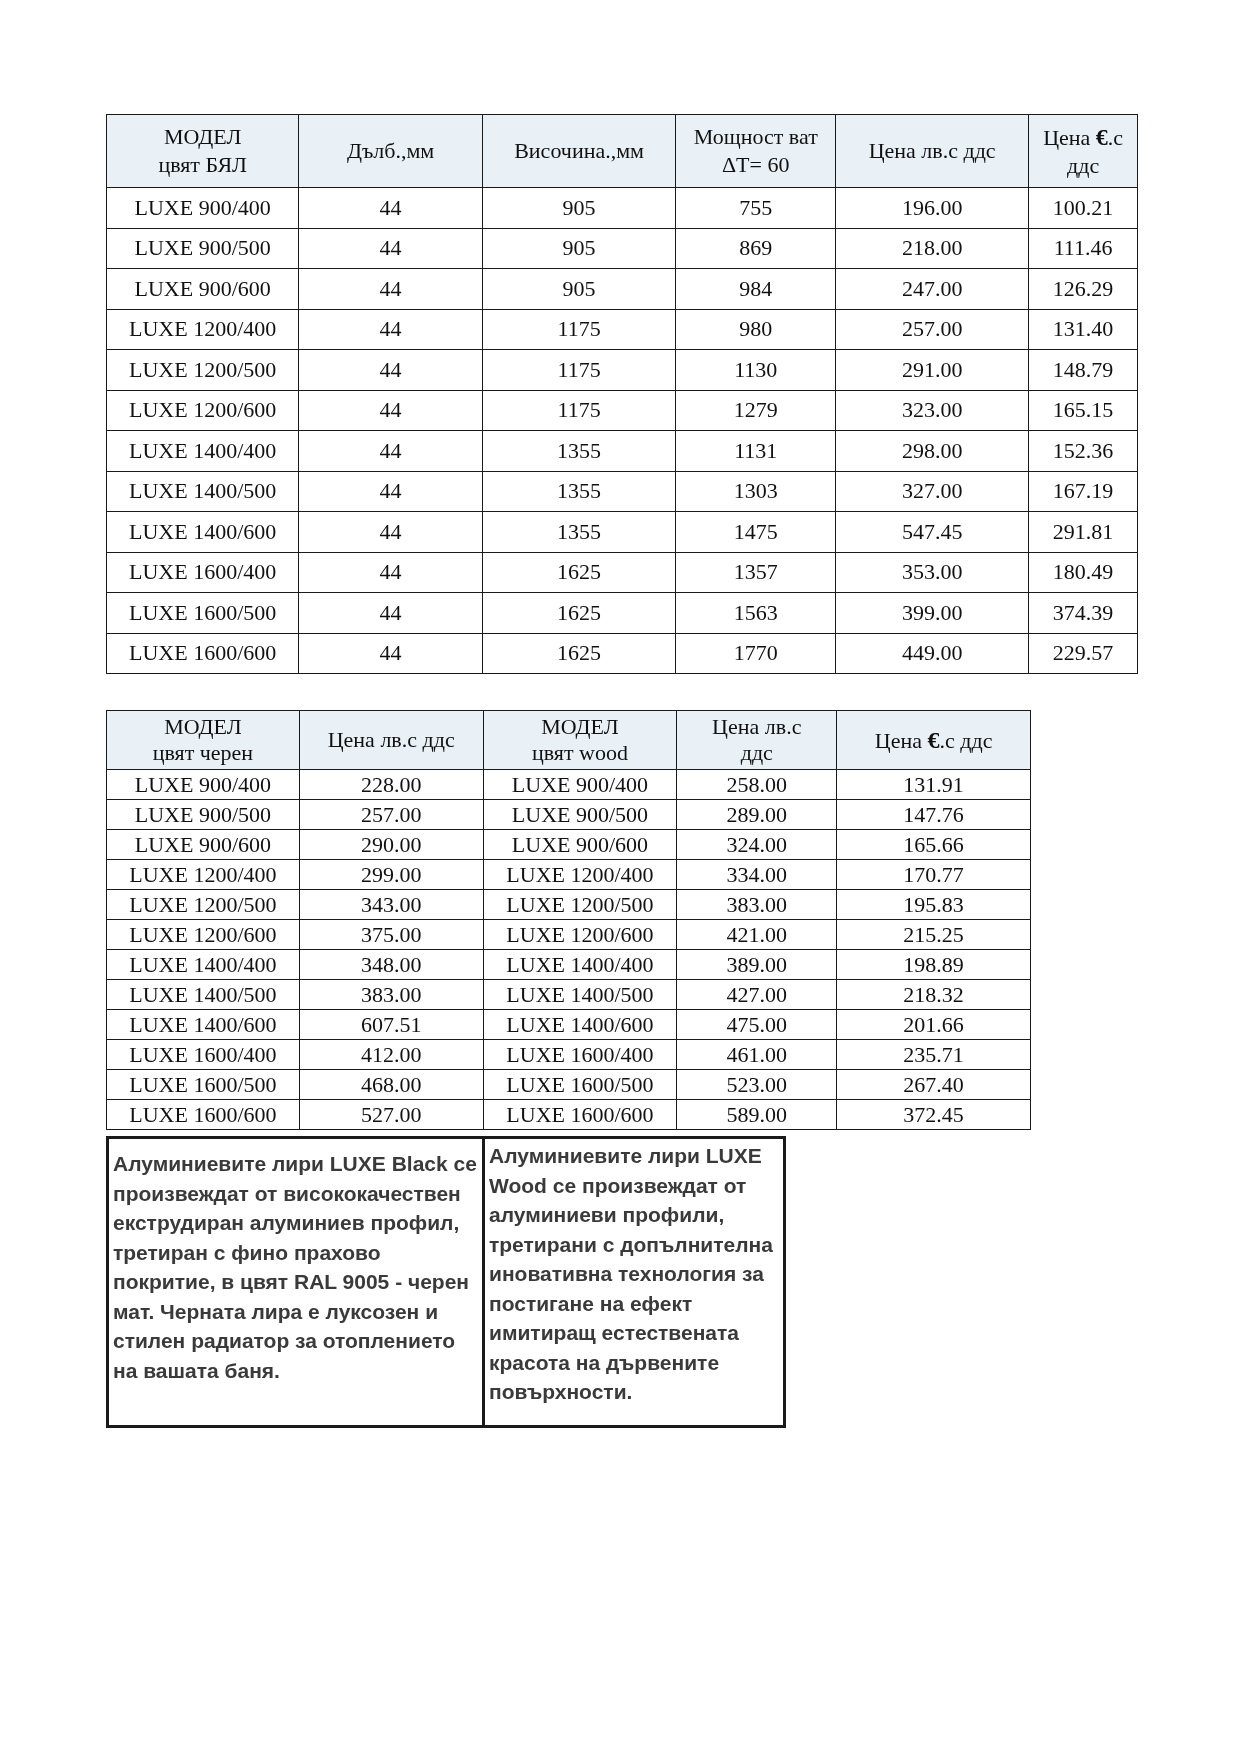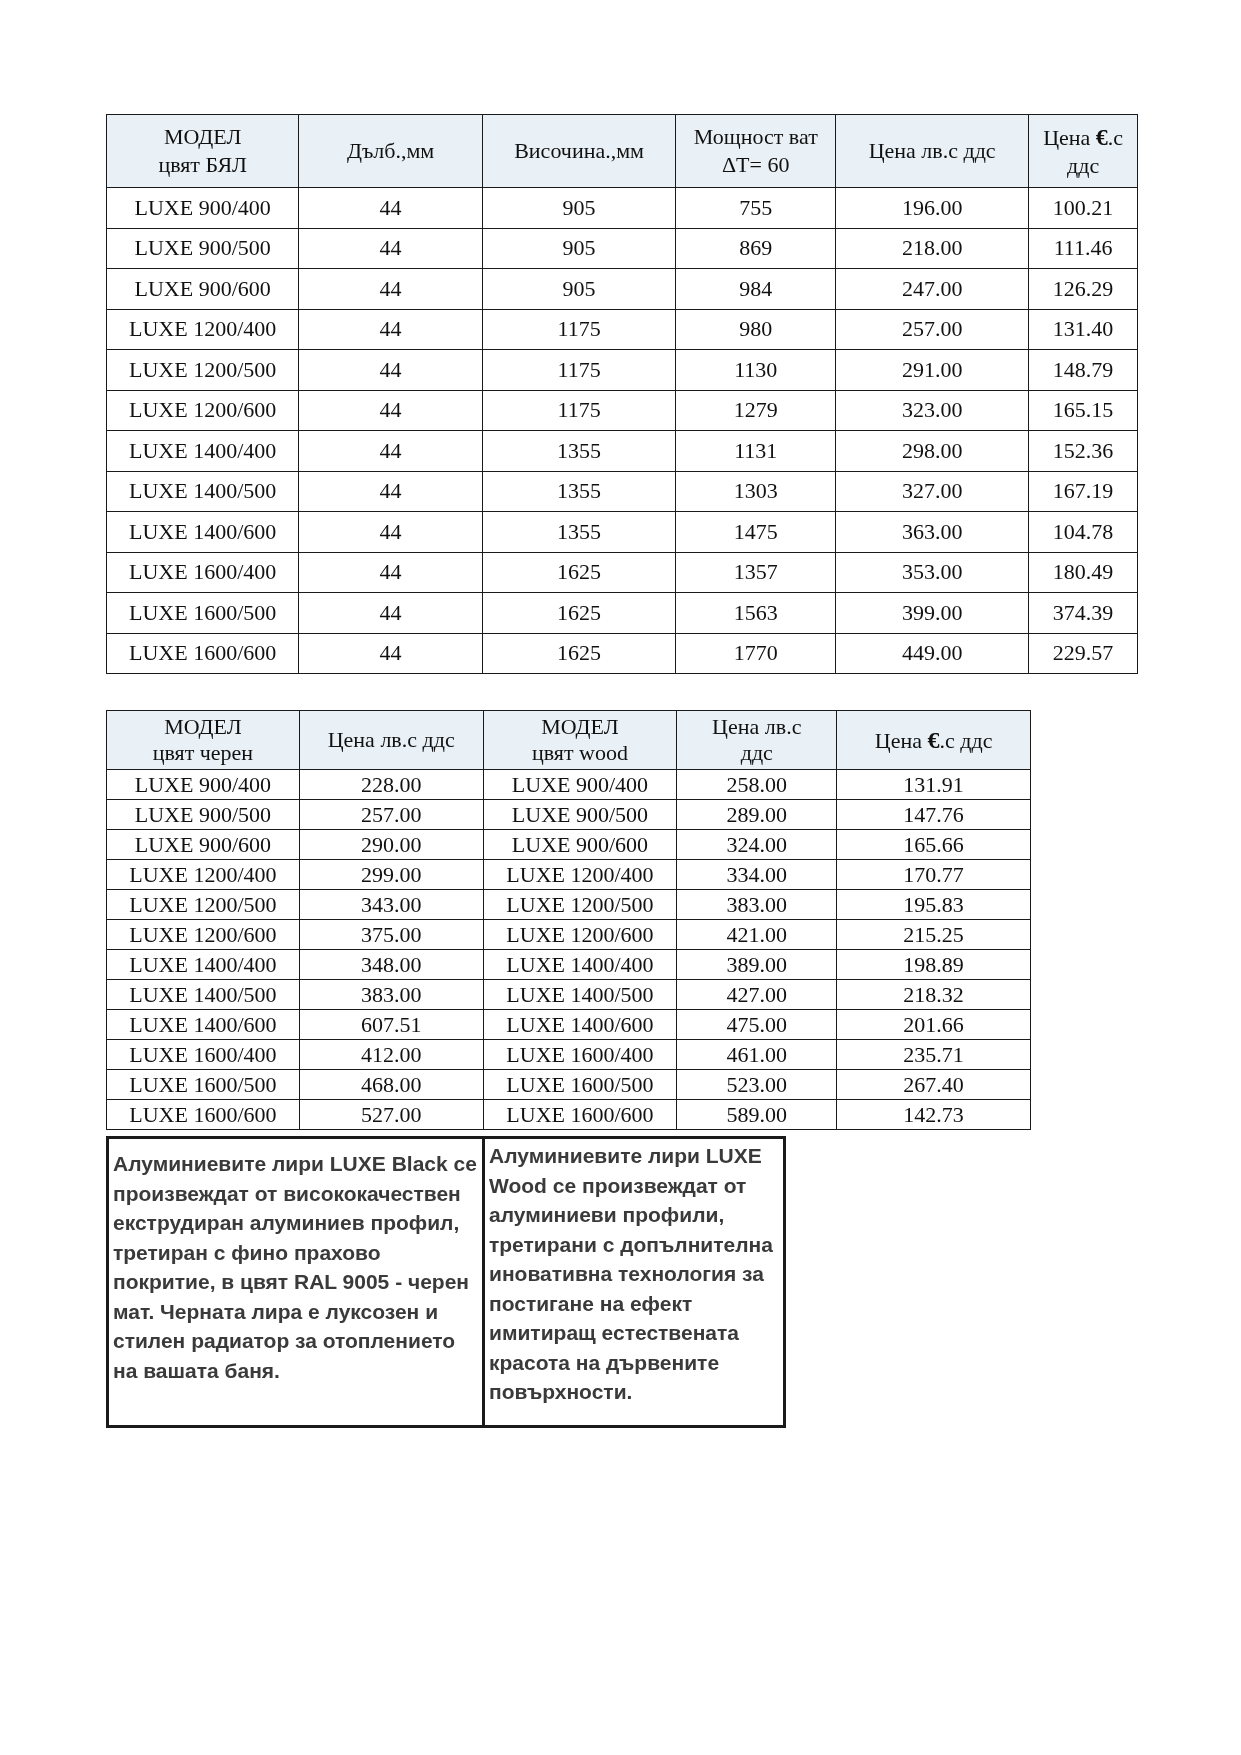--- a/index.html
+++ b/index.html
@@ -96,22 +96,22 @@
         <td>1355</td>
         <td>1303</td>
         <td>327.00</td>
         <td>167.19</td>
       </tr>
       <tr>
         <td>LUXE 1400/600</td>
         <td>44</td>
         <td>1355</td>
         <td>1475</td>
-        <td>363.00</td>
-        <td>104.78</td>
+        <td>547.45</td>
+        <td>291.81</td>
       </tr>
       <tr>
         <td>LUXE 1600/400</td>
         <td>44</td>
         <td>1625</td>
         <td>1357</td>
         <td>353.00</td>
         <td>180.49</td>
       </tr>
       <tr>
@@ -219,19 +219,19 @@
         <td>468.00</td>
         <td>LUXE 1600/500</td>
         <td>523.00</td>
         <td>267.40</td>
       </tr>
       <tr>
         <td>LUXE 1600/600</td>
         <td>527.00</td>
         <td>LUXE 1600/600</td>
         <td>589.00</td>
-        <td>142.73</td>
+        <td>372.45</td>
       </tr>
     </tbody>
 </table>
 
 <div id="desc-black" class="desc">Алуминиевите лири LUXE Black се произвеждат от висококачествен екструдиран алуминиев профил, третиран с фино прахово покритие, в цвят RAL 9005 - черен мат. Черната лира е луксозен и стилен радиатор за отоплението на вашата баня.</div>
 <div id="desc-wood" class="desc">Алуминиевите лири  LUXE Wood се произвеждат от алуминиеви профили, третирани с допълнителна иновативна технология за постигане на ефект имитиращ естествената красота на дървените повърхности.</div>
 
 </body></html>

